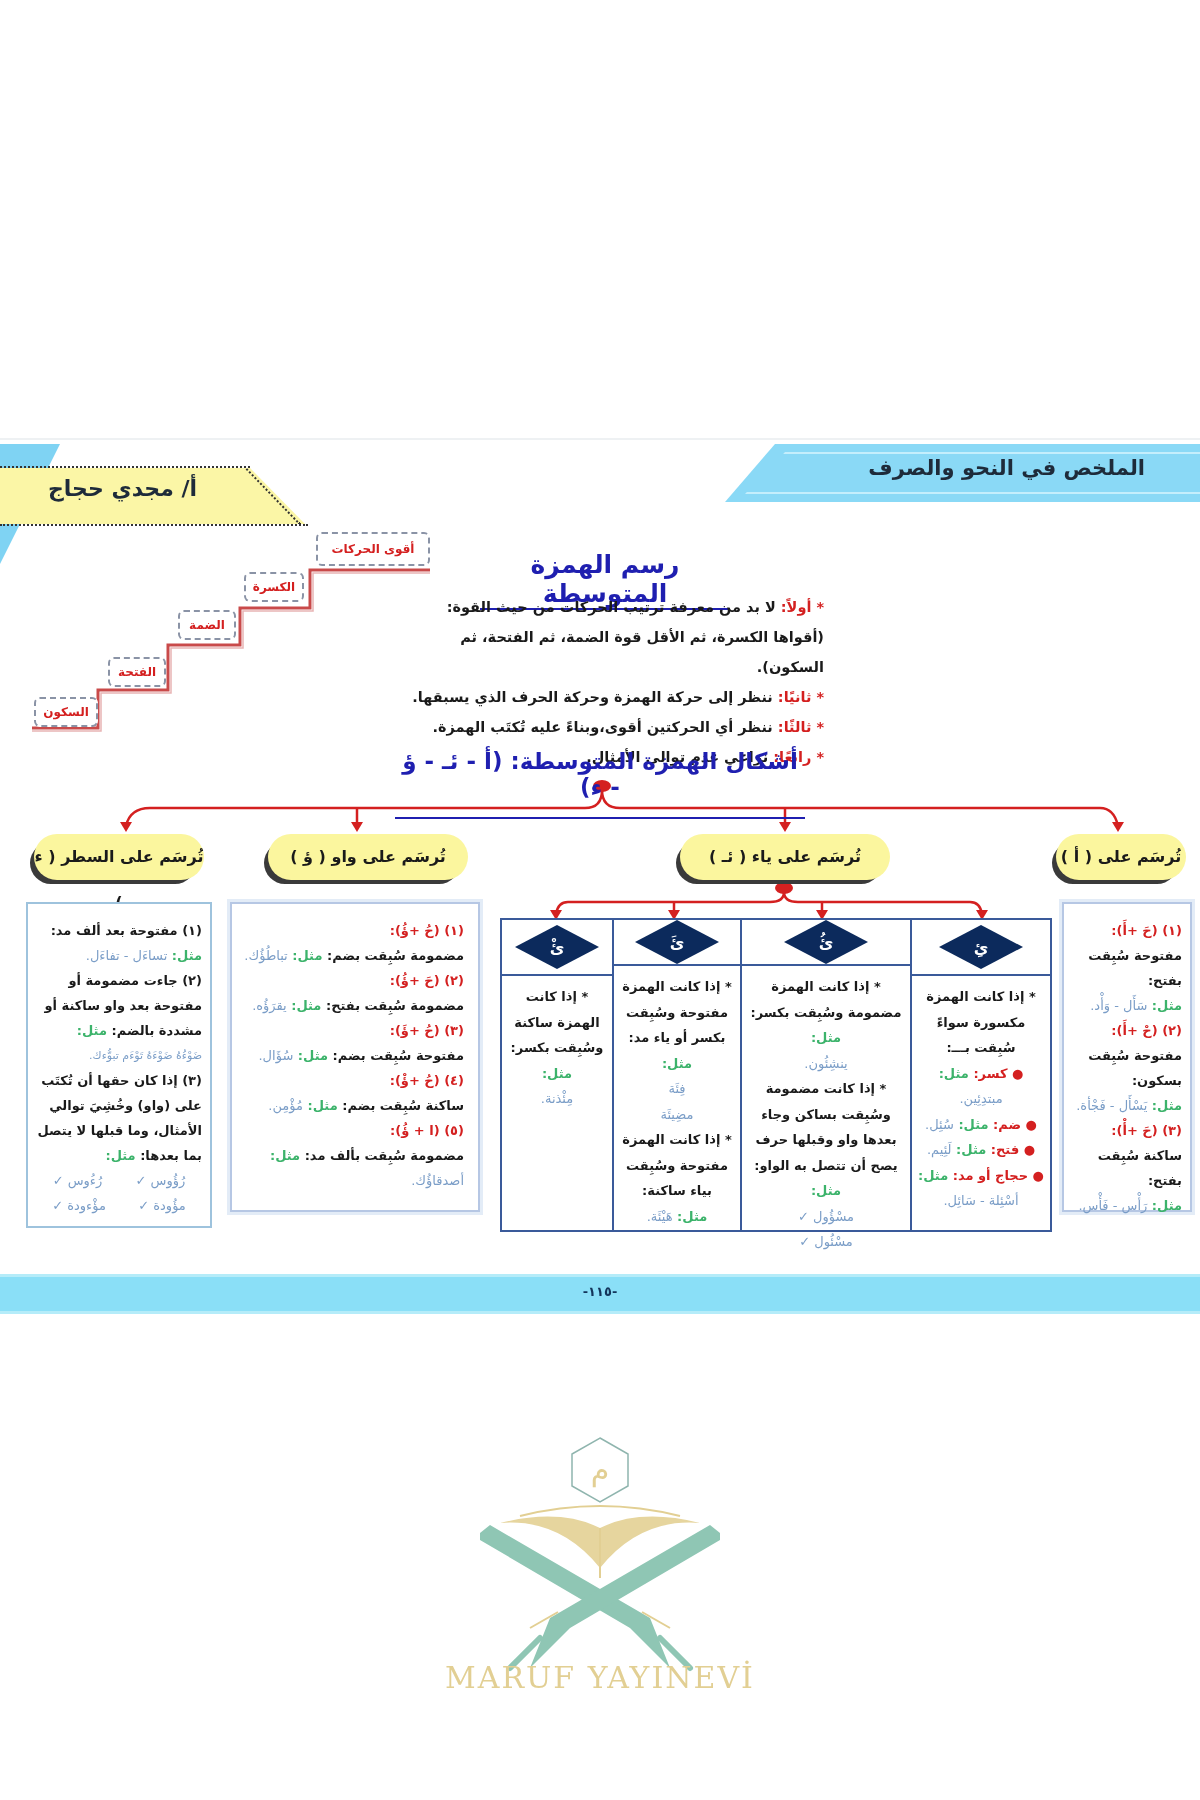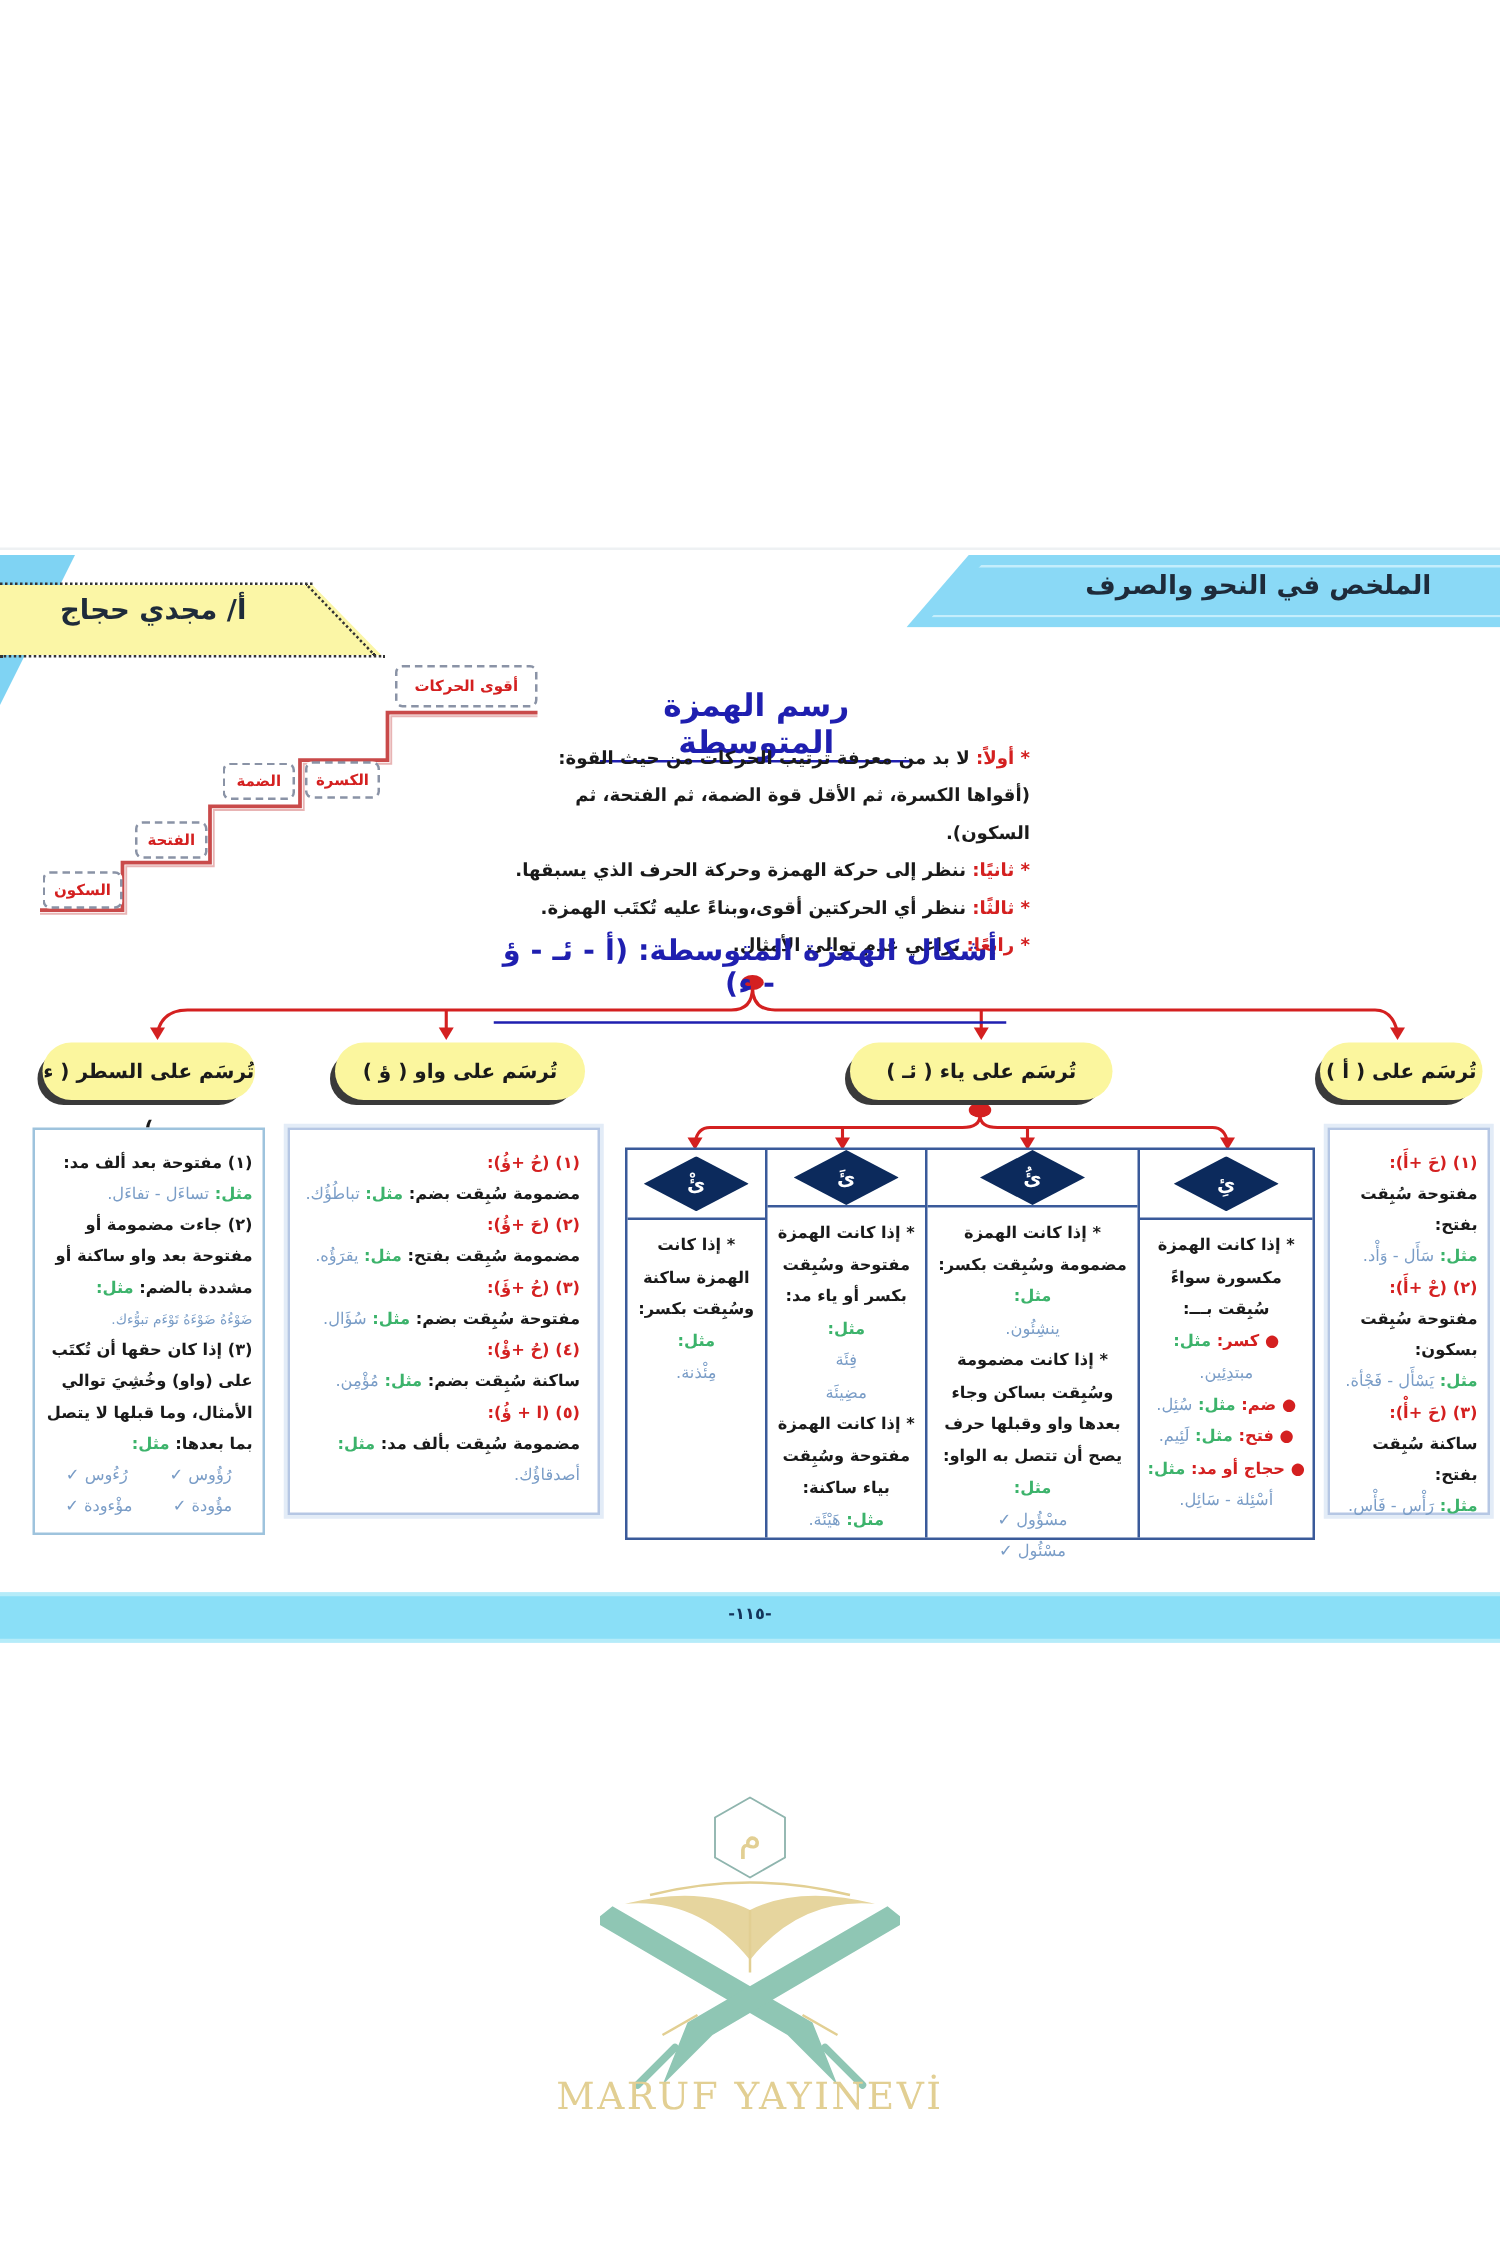--- a/index.html
+++ b/index.html
@@ -96,21 +96,21 @@
   <path d="M784,892 Q784,902 798,902 L970,902 Q980,902 982,914" fill="none" stroke="#d42020" stroke-width="2.5"></path>
   <line x1="674" y1="902" x2="674" y2="914" stroke="#d42020" stroke-width="2.5"></line>
   <line x1="822" y1="902" x2="822" y2="914" stroke="#d42020" stroke-width="2.5"></line>
   <polygon points="550,910 562,910 556,920" fill="#d42020"></polygon>
   <polygon points="976,910 988,910 982,920" fill="#d42020"></polygon>
   <polygon points="668,910 680,910 674,920" fill="#d42020"></polygon>
   <polygon points="816,910 828,910 822,920" fill="#d42020"></polygon>
 </svg>
 
 <div class="stair-box" style="left:316px; top:532px; width:114px; height:34px; line-height:30px;">أقوى الحركات</div>
-<div class="stair-box" style="left:244px; top:572px; width:60px; height:30px; line-height:26px;margin-top:37px;">الكسرة</div>
+<div class="stair-box" style="left:244px; top:572px; width:60px; height:30px; line-height:26px;">الكسرة</div>
 <div class="stair-box" style="left:178px; top:610px; width:58px; height:30px; line-height:26px;">الضمة</div>
 <div class="stair-box" style="left:108px; top:657px; width:58px; height:30px; line-height:26px;">الفتحة</div>
 <div class="stair-box" style="left:34px; top:697px; width:64px; height:30px; line-height:26px;">السكون</div>
 
 <div class="main-title">رسم الهمزة المتوسطة</div>
 
 <div class="intro">
   <div><span class="lbl">* أولاً:</span> <span>لا بد من معرفة ترتيب الحركات من حيث القوة:</span></div>
   <div><span>(أقواها الكسرة، ثم الأقل قوة الضمة، ثم الفتحة، ثم السكون).</span></div>
   <div><span class="lbl">* ثانيًا:</span> <span>ننظر إلى حركة الهمزة وحركة الحرف الذي يسبقها.</span></div>

